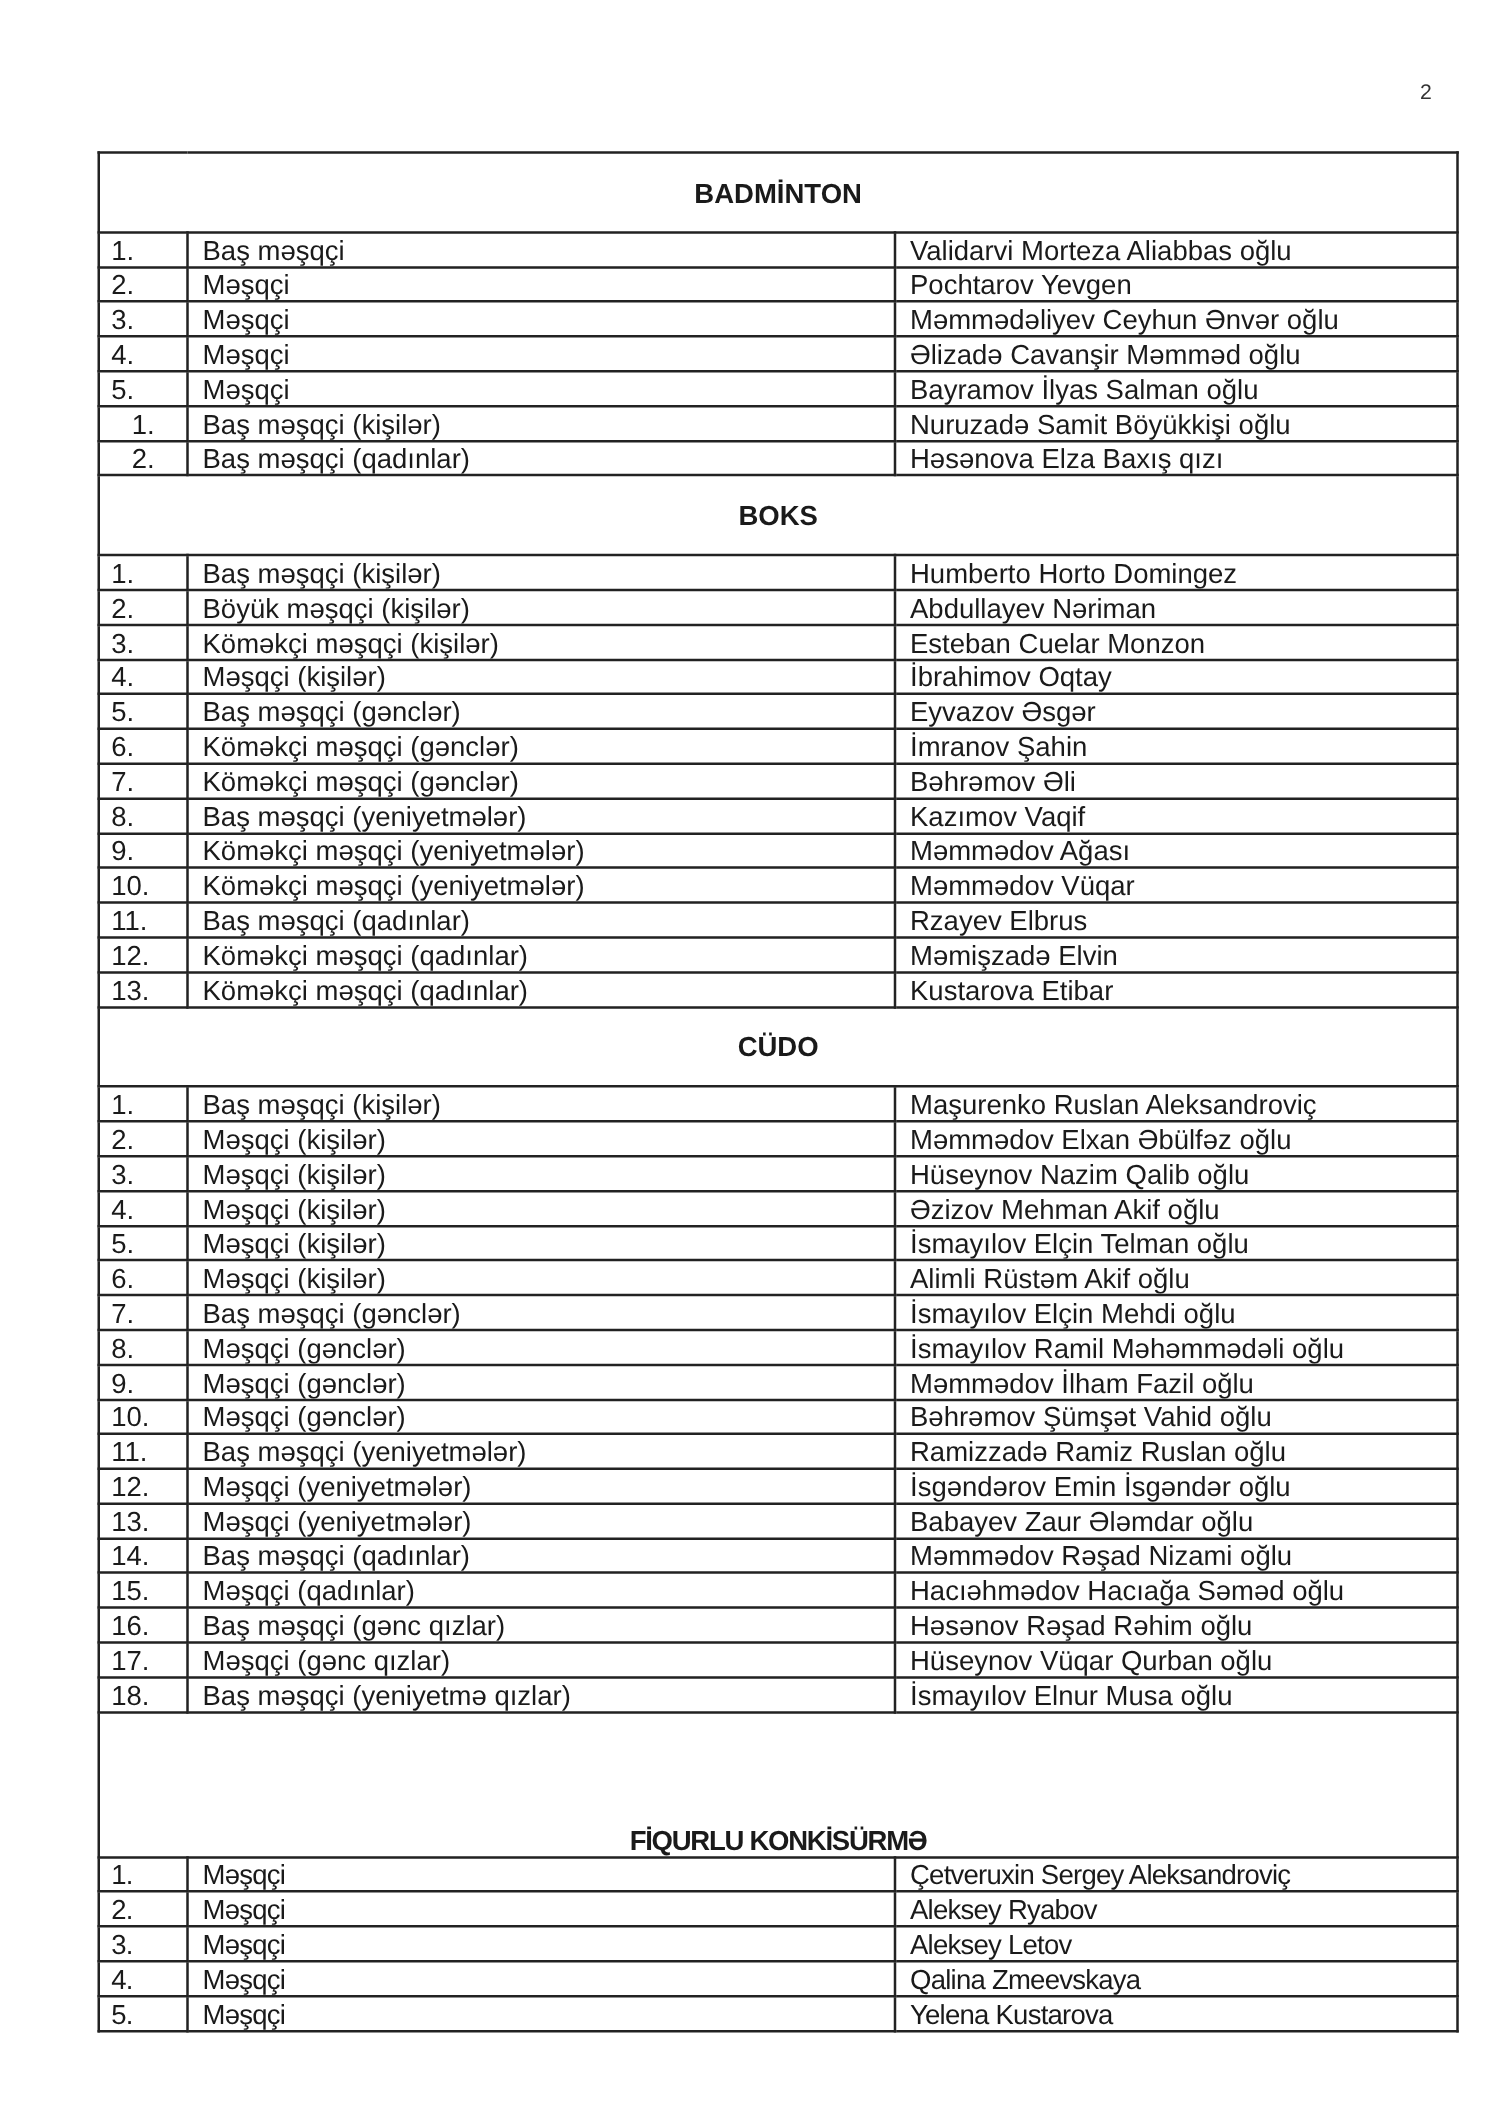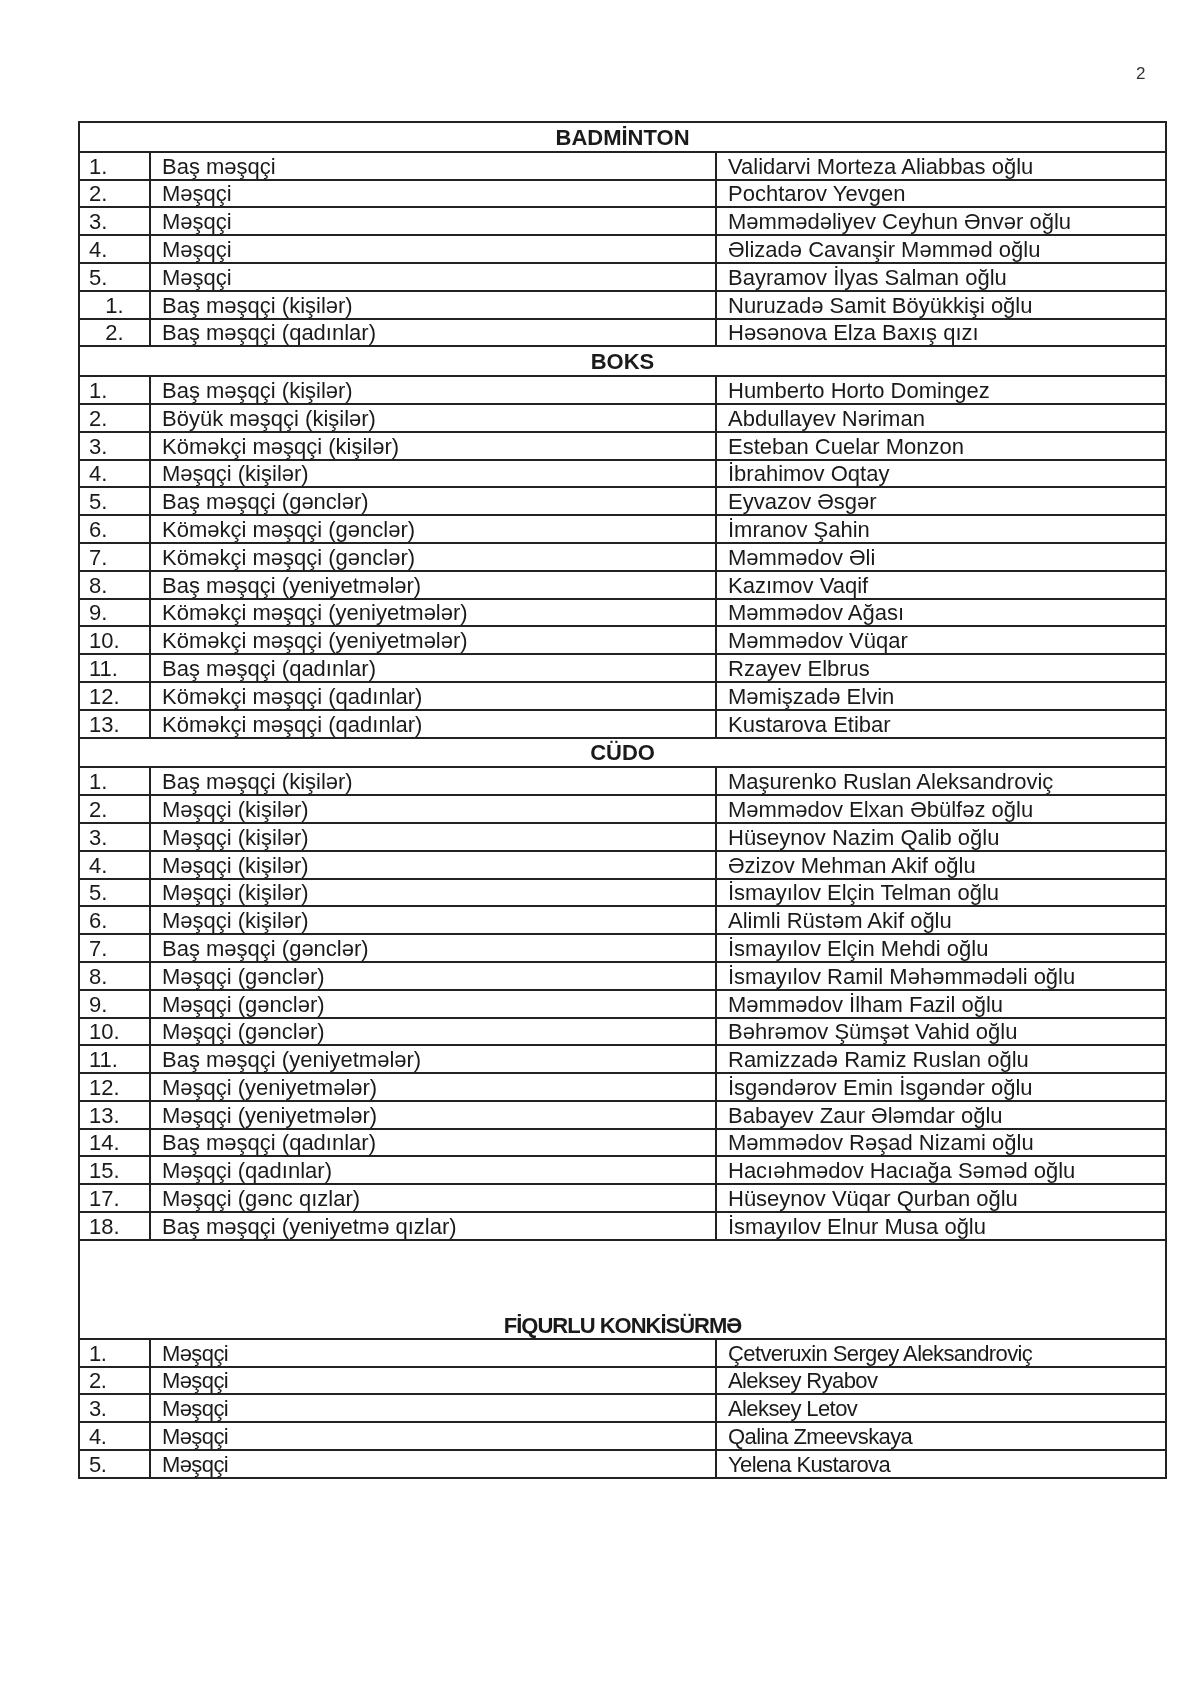--- a/index.html
+++ b/index.html
@@ -7,21 +7,21 @@
          font-family: "Liberation Sans", sans-serif; color: #1a1a1a; }
   .page-number { position: absolute; top: 64px; left: 1136px; font-size: 17px; color: #333; }
   table.roster { position: absolute; left: 78px; top: 121px; width: 1087px;
                  border-collapse: collapse; table-layout: fixed; }
   table.roster td { border: 2px solid #222; padding: 0 0 0 11px; height: 25.8px;
                     font-size: 22px; line-height: 24px; white-space: nowrap; overflow: hidden;
                     vertical-align: bottom; }
   col.c-num { width: 71px; }
   col.c-role { width: 566px; }
   col.c-name { width: 450px; }
-  td.section { text-align: center; font-weight: bold; padding: 1px !important; font-size: 21px; }
+  td.section { text-align: center; font-weight: bold; padding: 18px !important; font-size: 21px; }
   td.section.tall { height: 96px; vertical-align: bottom; padding-bottom: 0 !important; margin-top: 28px; }
   td.num.centered { text-align: center; padding-left: 0 !important; }
   td.num { padding-left: 9px !important; }
   tr.condensed td { font-family: "Liberation Sans Narrow", "Liberation Sans", sans-serif; letter-spacing: -0.6px; }
   tr.condensed td.section { letter-spacing: -1px; }
 </style>
 </head>
 <body>
 
 <div class="page-number">2</div>
@@ -100,21 +100,21 @@
         <td class="name">Eyvazov Əsgər</td>
       </tr>
       <tr>
         <td class="num">6.</td>
         <td class="role">Köməkçi məşqçi (gənclər)</td>
         <td class="name">İmranov Şahin</td>
       </tr>
       <tr>
         <td class="num">7.</td>
         <td class="role">Köməkçi məşqçi (gənclər)</td>
-        <td class="name">Məmmədov Əli</td>
+        <td class="name">Bəhrəmov Əli</td>
       </tr>
       <tr>
         <td class="num">8.</td>
         <td class="role">Baş məşqçi (yeniyetmələr)</td>
         <td class="name">Kazımov Vaqif</td>
       </tr>
       <tr>
         <td class="num">9.</td>
         <td class="role">Köməkçi məşqçi (yeniyetmələr)</td>
         <td class="name">Məmmədov Ağası</td>
@@ -209,20 +209,25 @@
       </tr>
       <tr>
         <td class="num">14.</td>
         <td class="role">Baş məşqçi (qadınlar)</td>
         <td class="name">Məmmədov Rəşad Nizami oğlu</td>
       </tr>
       <tr>
         <td class="num">15.</td>
         <td class="role">Məşqçi (qadınlar)</td>
         <td class="name">Hacıəhmədov Hacıağa Səməd oğlu</td>
+      </tr>
+      <tr>
+        <td class="num">16.</td>
+        <td class="role">Baş məşqçi (gənc qızlar)</td>
+        <td class="name">Həsənov Rəşad Rəhim oğlu</td>
       </tr>
       <tr>
         <td class="num">17.</td>
         <td class="role">Məşqçi (gənc qızlar)</td>
         <td class="name">Hüseynov Vüqar Qurban oğlu</td>
       </tr>
       <tr>
         <td class="num">18.</td>
         <td class="role">Baş məşqçi (yeniyetmə qızlar)</td>
         <td class="name">İsmayılov Elnur Musa oğlu</td>

